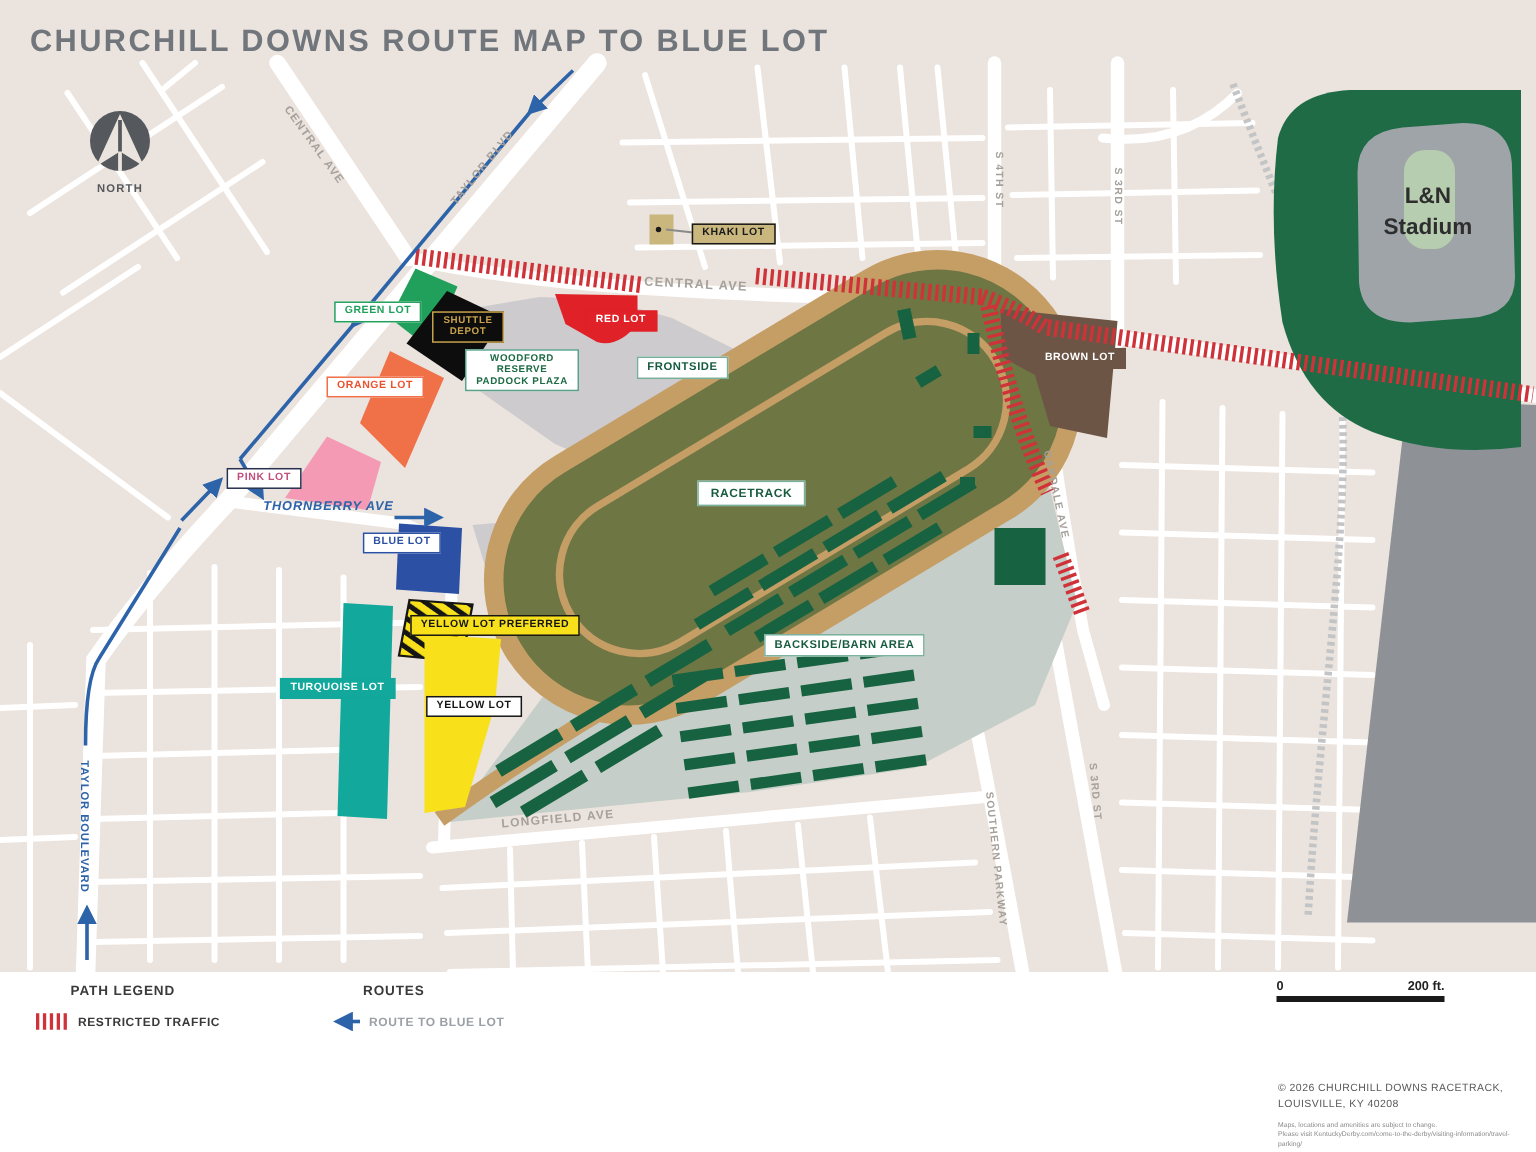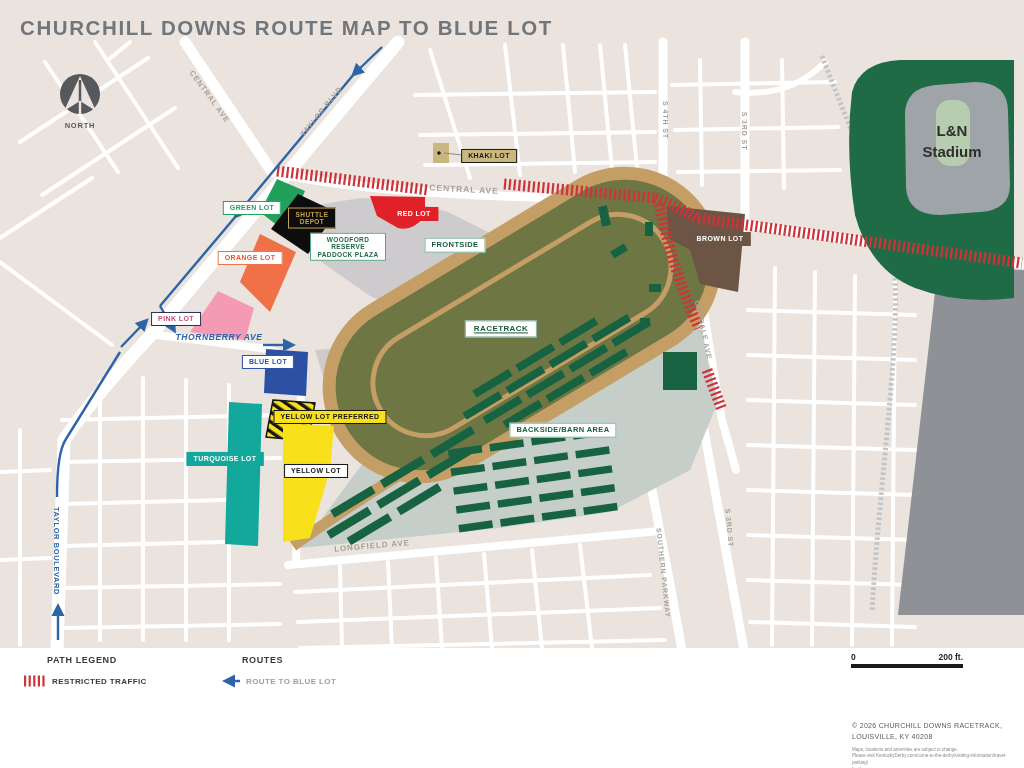--- a/index.html
+++ b/index.html
@@ -274,21 +274,21 @@
   <div class="lbl box" style="left:250px;top:258px;border-color:#f07048;color:#e8542f;">ORANGE LOT</div>
   <div class="lbl box" style="left:176px;top:319px;border-color:#27314f;color:#c0507e;">PINK LOT</div>
   <div class="lbl box" style="left:268px;top:362px;border-color:#2b50a4;color:#2b50a4;">BLUE LOT</div>
   <div class="lbl box" style="left:225px;top:459px;background:#12a89b;border-color:#12a89b;color:#ffffff;">TURQUOISE LOT</div>
   <div class="lbl box" style="left:330px;top:417px;background:#f8e11b;border-color:#151515;color:#151515;">YELLOW LOT PREFERRED</div>
   <div class="lbl box" style="left:316px;top:471px;border-color:#151515;color:#151515;">YELLOW LOT</div>
   <div class="lbl box" style="left:720px;top:239px;background:#6d5546;border-color:#6d5546;color:#ffffff;">BROWN LOT</div>
 
   <div class="lbl box" style="left:348px;top:247px;border-color:#5aa38b;color:#1e6b45;white-space:normal;width:62px;font-size:6.5px;">WOODFORD RESERVE PADDOCK PLAZA</div>
   <div class="lbl box" style="left:441px;top:245px;border-color:#79b09c;color:#175c40;font-size:7.5px;margin-left:14px;">FRONTSIDE</div>
-  <div class="lbl box" style="left:501px;top:329px;border-color:#79b09c;color:#175c40;font-size:8px;padding:3px 8px;text-decoration:underline;">RACETRACK</div>
+  <div class="lbl box" style="left:501px;top:329px;border-color:#79b09c;color:#175c40;font-size:8px;padding:3px 8px;">RACETRACK</div>
   <div class="lbl box" style="left:563px;top:430px;border-color:#79b09c;color:#175c40;font-size:7.5px;">BACKSIDE/BARN AREA</div>
   <div class="stadium-txt" style="left:952px;top:141px;">
     <div>L&amp;N</div>
     <div>Stadium</div>
   </div>
 
   <div class="leg-title" style="left:47px;top:655px;">PATH LEGEND</div>
   <div class="leg-item" style="left:52px;top:677px;color:#3a3a3a;">RESTRICTED TRAFFIC</div>
   <div class="leg-title" style="left:242px;top:655px;text-align:right;">ROUTES</div>
   <div class="leg-item" style="left:246px;top:677px;color:#9aa0a6;">ROUTE TO BLUE LOT</div>

